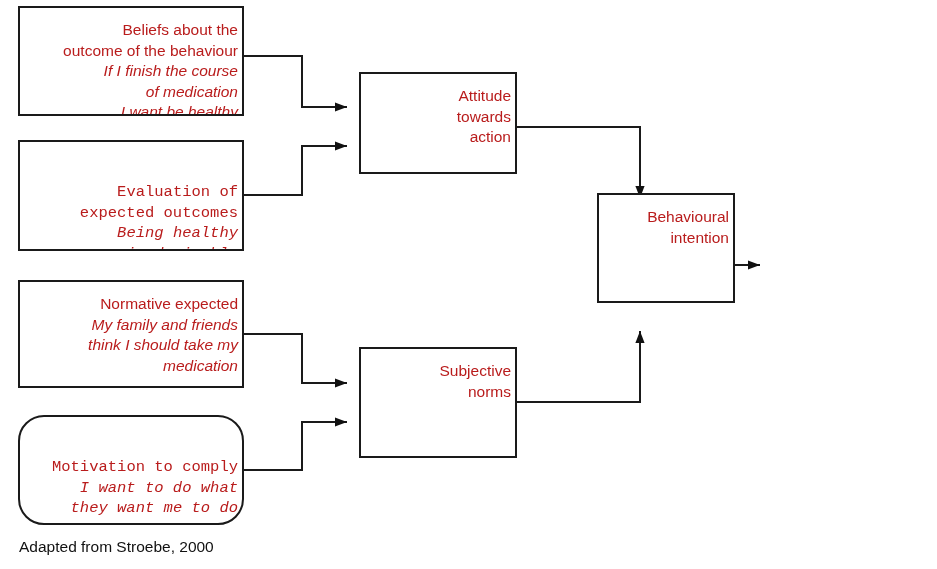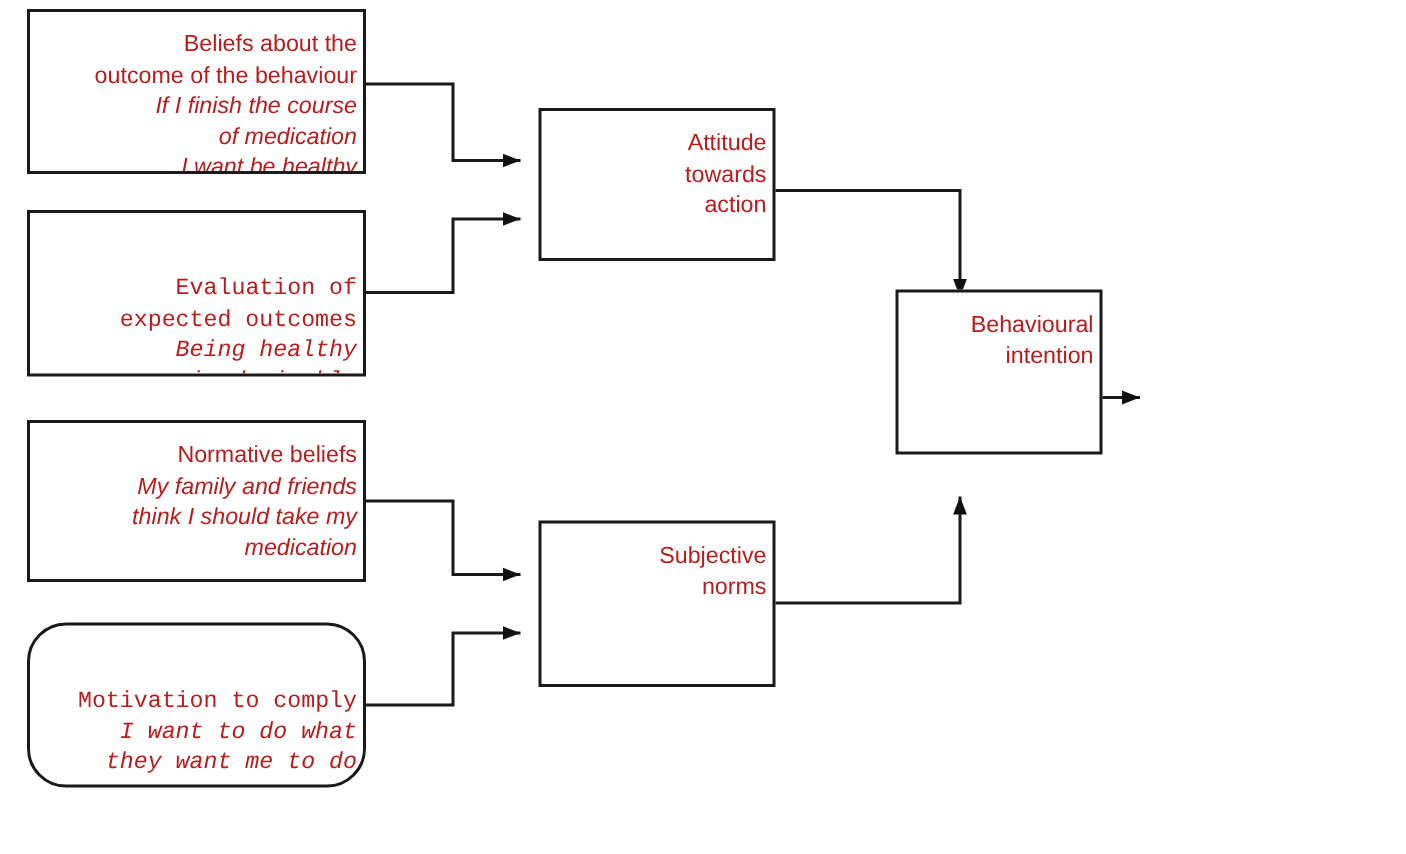--- a/index.html
+++ b/index.html
@@ -100,21 +100,21 @@
   </div>
 
   <div class="node mid-upper" style="left:18px; top:140px; width:226px; height:111px;">
     <div class="node-text"><span>Evaluation of
 expected outcomes</span>
 <span class="ital">Being healthy
 is desirable</span></div>
   </div>
 
   <div class="node mid-top" style="left:18px; top:280px; width:226px; height:108px;">
-    <div class="node-text"><span>Normative beliefs</span>
+    <div class="node-text"><span>Normative expected</span>
 <span class="ital">My family and friends
 think I should take my
 medication</span></div>
   </div>
 
   <div class="node mid-upper" style="left:18px; top:415px; width:226px; height:110px;border-radius:26px;">
     <div class="node-text"><span>Motivation to comply</span>
 <span class="ital">I want to do what
 they want me to do</span></div>
   </div>
@@ -129,14 +129,15 @@
     <div class="node-text plain">Subjective
 norms</div>
   </div>
 
   <div class="node mid-top" style="left:561px; top:193px; width:138px; height:110px;margin-left:36px;">
     <div class="node-text plain">Behavioural
 intention</div>
   </div>
 
 
+  <div id="caption">Adapted from Stroebe, 2000</div>
 
 </div>
 
 </body></html>

